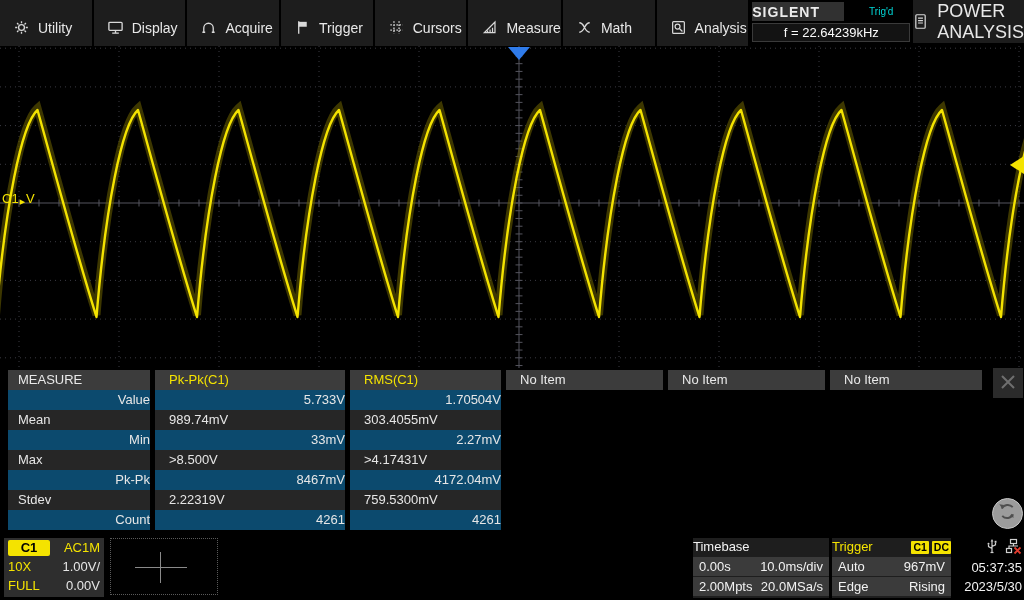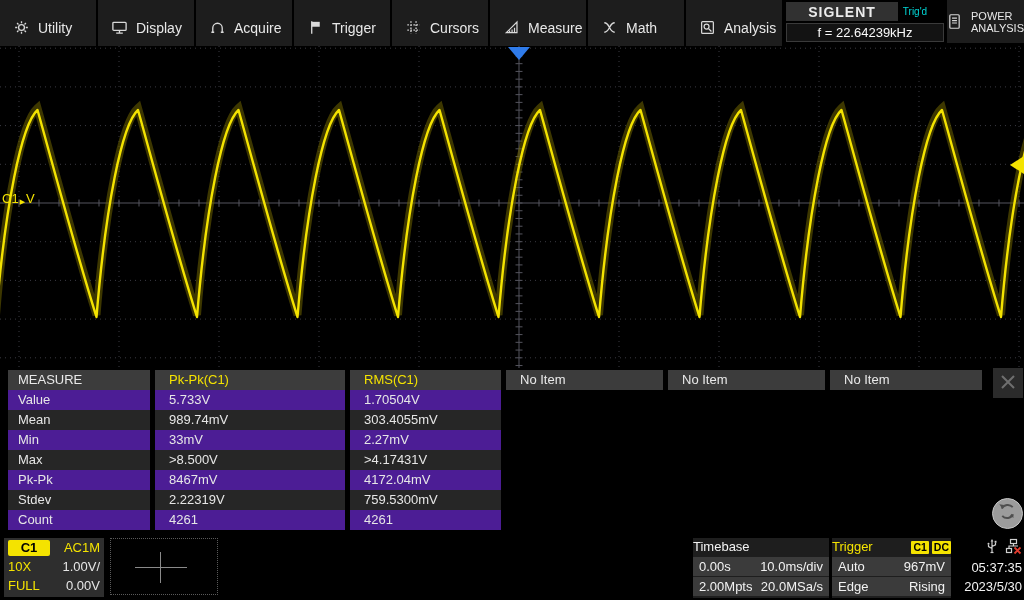--- a/index.html
+++ b/index.html
@@ -5,46 +5,46 @@
   html,body{margin:0;padding:0;background:#000;}
   #screen{position:relative;width:1024px;height:600px;background:#000;overflow:hidden;
           font-family:"Liberation Sans","DejaVu Sans",sans-serif;color:#e6e6e6;-webkit-font-smoothing:antialiased;}
   
   #topbar{position:absolute;left:0;top:0;width:1024px;height:43px;background:#000;display:flex;}
   .menu-item{width:87px;height:55px;background:#1d1d1d;border-right:2px solid #000;display:flex;align-items:center;gap:8px;padding-left:13px;cursor:default;}
   .menu-item .mi-label{font-size:14px;color:#e8e8e8;white-space:nowrap;}
   .micon{flex:0 0 auto;display:block;}
   .micon svg{display:block;}
   #status-cluster{position:relative;width:162px;height:43px;background:#000;flex:0 0 auto;}
-  #brand-box{position:absolute;left:2px;top:2px;width:112px;height:19px;background:#313131;display:flex;align-items:center;justify-content:center;}
+  #brand-box{position:absolute;left:2px;top:2px;width:92px;height:19px;background:#313131;display:flex;align-items:center;}
   #brand-box span{font-size:14px;font-weight:bold;letter-spacing:1px;color:#ececec;}
   #trig-status{position:absolute;left:102px;top:2px;width:58px;height:19px;display:flex;align-items:center;justify-content:center;font-size:10px;color:#00d6d6;}
   #freq-box{position:absolute;left:2px;top:23px;width:156px;height:17px;border:1px solid #3a3a3a;background:#131313;display:flex;align-items:center;justify-content:center;font-size:13px;color:#fafafa;}
-  #power-analysis{flex:1;height:43px;background:#1d1d1d;border-left:1px solid #000;display:flex;align-items:center;justify-content:center;gap:9px;font-size:11px;color:#e8e8e8;}
+  #power-analysis{flex:1;height:43px;background:#1d1d1d;border-left:1px solid #000;display:flex;align-items:center;justify-content:center;gap:9px;font-size:18px;color:#e8e8e8;}
   
   #wave-region{position:absolute;left:0;top:46px;width:1024px;height:322px;background:#000;}
   #wave-svg{position:absolute;left:0;top:0;}
   #trig-pos-marker{position:absolute;left:508px;top:1px;width:0;height:0;
      border-left:11px solid transparent;border-right:11px solid transparent;border-top:13px solid #2f7bea;}
   #trig-level-marker{position:absolute;right:0;top:110px;width:0;height:0;
      border-top:9px solid transparent;border-bottom:9px solid transparent;border-right:14px solid #f4e300;}
   #ch-marker{position:absolute;left:2px;top:145px;color:#f4e300;font-size:13px;display:flex;align-items:center;}
   #ch-marker .arr{font-size:7px;margin:6px 1px 0 1px;}
   
   #mtable{position:absolute;left:8px;top:370px;width:1016px;font-size:13px;}
   .mrow{display:flex;height:20px;line-height:20px;}
   .mcell{overflow:hidden;white-space:nowrap;}
   .c0{width:142px;margin-right:5px;padding-left:10px;box-sizing:border-box;}
   .c1{width:190px;margin-right:5px;padding-left:14px;box-sizing:border-box;}
   .c2{width:151px;margin-right:5px;padding-left:14px;box-sizing:border-box;}
   .c3,.c4{width:157px;margin-right:5px;padding-left:14px;box-sizing:border-box;}
   .c5{width:152px;padding-left:14px;box-sizing:border-box;}
   .mhead .mcell{background:#3c3c3c;color:#e9e9e9;}
   .mhead .ylw{color:#f4e300;}
-  .row-dark .cbg{background:#4c1d95;}
+  .row-dark .cbg{background:#0c4a6e;text-align:right;}
   .row-lite .cbg{background:#262626;}
   #mclose{position:absolute;left:985px;top:-2px;width:30px;height:30px;background:#2b2b2b;display:flex;align-items:center;justify-content:center;}
   
   .bpanel{position:absolute;box-sizing:border-box;font-size:13px;}
   #ch-panel{left:4px;top:538px;width:100px;height:59px;background:#2e2e2e;}
   .ch-row{height:19px;display:flex;align-items:center;justify-content:space-between;padding:0 4px;}
   #ch-badge{background:#f4e300;color:#000;font-weight:bold;width:42px;height:16px;display:flex;align-items:center;justify-content:center;border-radius:2px;}
   .ych{color:#f4e300;}
   #math-slot{left:110px;top:538px;width:108px;height:57px;border:1px dotted #5a5a5a;}
   #math-cross-h{position:absolute;left:24px;top:28px;width:52px;height:1px;background:#8a8a8a;}

